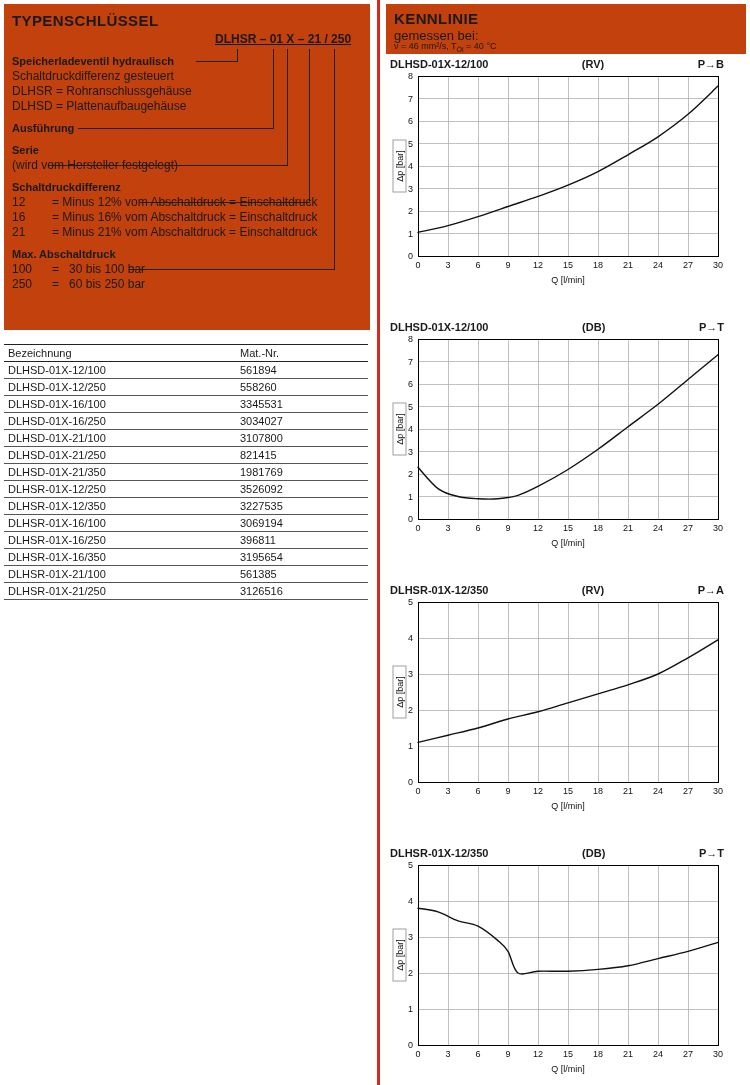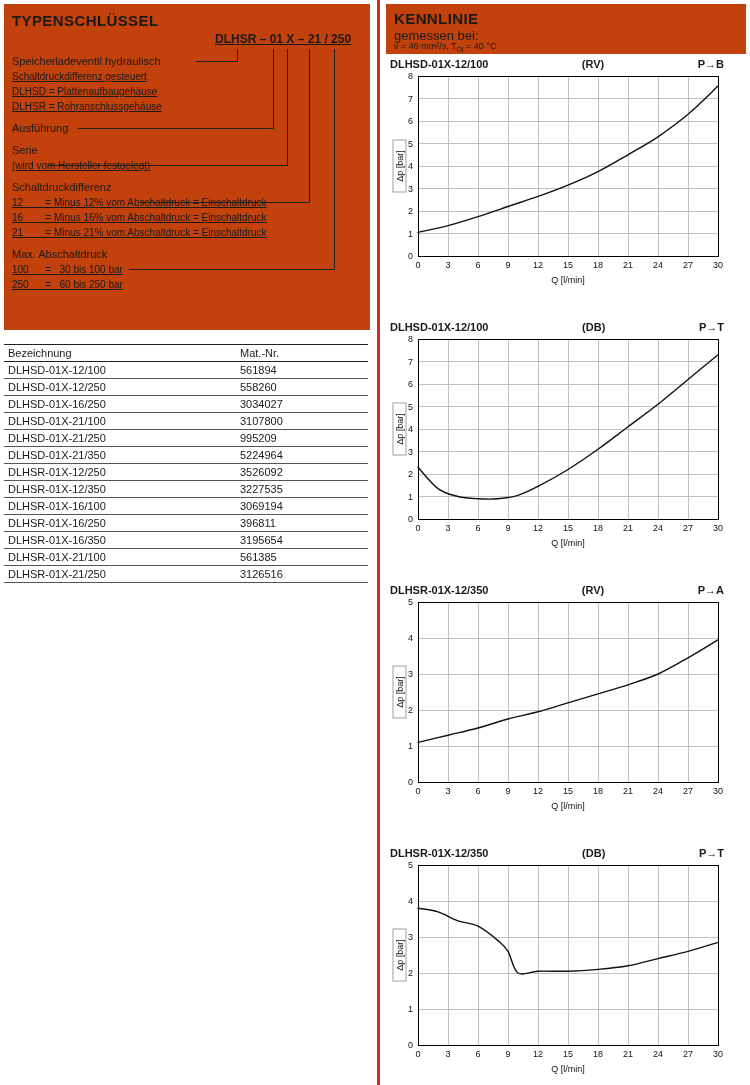--- a/index.html
+++ b/index.html
@@ -12,22 +12,22 @@
   .graybox { background:#c2410c; }
 
   
   #typekey { left:4px; top:4px; width:366px; height:326px; }
   .tk-title { position:absolute; left:8px; top:8px; font-size:15px; font-weight:bold; letter-spacing:.4px; }
   .tk-code  { position:absolute; left:211px; top:28px; font-size:12px; font-weight:bold;
               text-decoration:underline; white-space:pre; }
   .kline { position:absolute; background:#222; }
   #tk-sections { position:absolute; left:8px; top:50px; width:352px; }
   .tk-section { margin-bottom:7px; }
-  .tk-heading { font-size:11px; font-weight:normal; line-height:15px; white-space:pre; }
-  .tk-line { font-size:10px; line-height:15px; white-space:pre;text-decoration:underline; }
+  .tk-heading { font-size:11px; font-weight:bold; line-height:15px; white-space:pre; }
+  .tk-line { font-size:12px; line-height:15px; white-space:pre; }
 
   
   #table-wrap { left:4px; top:344px; width:364px; }
   .tbl-title { font-size:12px; font-weight:bold; margin-bottom:3px; padding-left:4px; }
   #std-table { width:364px; border-collapse:collapse; }
   #std-table th {
     font-size:11px; font-weight:normal; text-align:left; padding:2px 0 2px 4px;
     border-top:1px solid #222; border-bottom:1px solid #222;
   }
   #std-table td {
@@ -71,22 +71,22 @@
   <div class="kline" style="left:44px;  top:161px; width:240px; height:1px;"></div>
   <div class="kline" style="left:305px; top:45px; width:1px; height:153px;"></div>
   <div class="kline" style="left:136px; top:198px; width:170px; height:1px;"></div>
   <div class="kline" style="left:330px; top:45px; width:1px; height:220px;"></div>
   <div class="kline" style="left:125px; top:265px; width:206px; height:1px;"></div>
 
   <div id="tk-sections">
       <div class="tk-section">
         <div class="tk-heading">Speicherladeventil hydraulisch</div>
         <div class="tk-line">Schaltdruckdifferenz gesteuert</div>
+        <div class="tk-line">DLHSR = Rohranschlussgehäuse</div>
         <div class="tk-line">DLHSD = Plattenaufbaugehäuse</div>
-        <div class="tk-line">DLHSR = Rohranschlussgehäuse</div>
       </div>
       <div class="tk-section">
         <div class="tk-heading">Ausführung</div>
       </div>
       <div class="tk-section">
         <div class="tk-heading">Serie</div>
         <div class="tk-line">(wird vom Hersteller festgelegt)</div>
       </div>
       <div class="tk-section">
         <div class="tk-heading">Schaltdruckdifferenz</div>
@@ -113,34 +113,38 @@
     <tbody id="tbl-body">
         <tr>
           <td class="col1">DLHSD-01X-12/100</td>
           <td>561894</td>
         </tr>
         <tr>
           <td class="col1">DLHSD-01X-12/250</td>
           <td>558260</td>
         </tr>
         <tr>
+          <td class="col1">DLHSD-01X-16/100</td>
+          <td>3345531</td>
+        </tr>
+        <tr>
           <td class="col1">DLHSD-01X-16/250</td>
           <td>3034027</td>
         </tr>
         <tr>
           <td class="col1">DLHSD-01X-21/100</td>
           <td>3107800</td>
         </tr>
         <tr>
           <td class="col1">DLHSD-01X-21/250</td>
-          <td>995209</td>
+          <td>821415</td>
         </tr>
         <tr>
           <td class="col1">DLHSD-01X-21/350</td>
-          <td>5224964</td>
+          <td>1981769</td>
         </tr>
         <tr>
           <td class="col1">DLHSR-01X-12/250</td>
           <td>3526092</td>
         </tr>
         <tr>
           <td class="col1">DLHSR-01X-12/350</td>
           <td>3227535</td>
         </tr>
         <tr>

